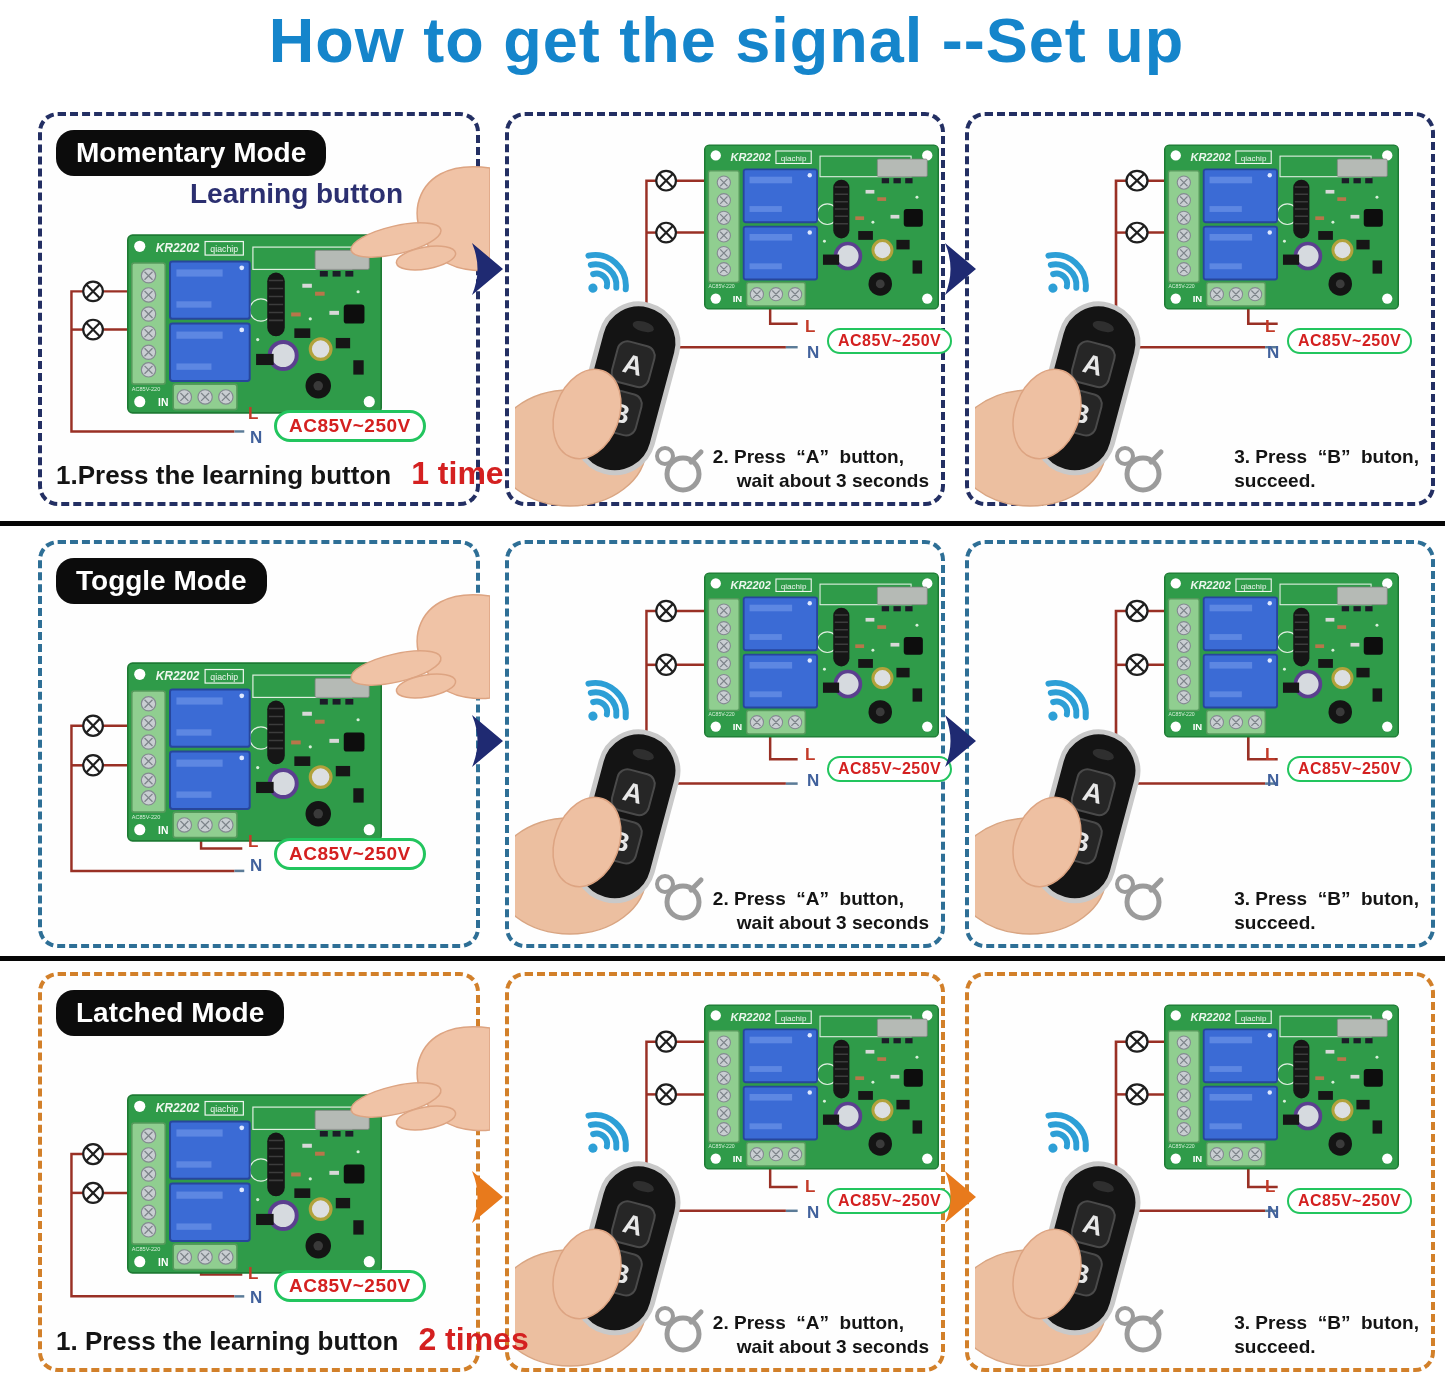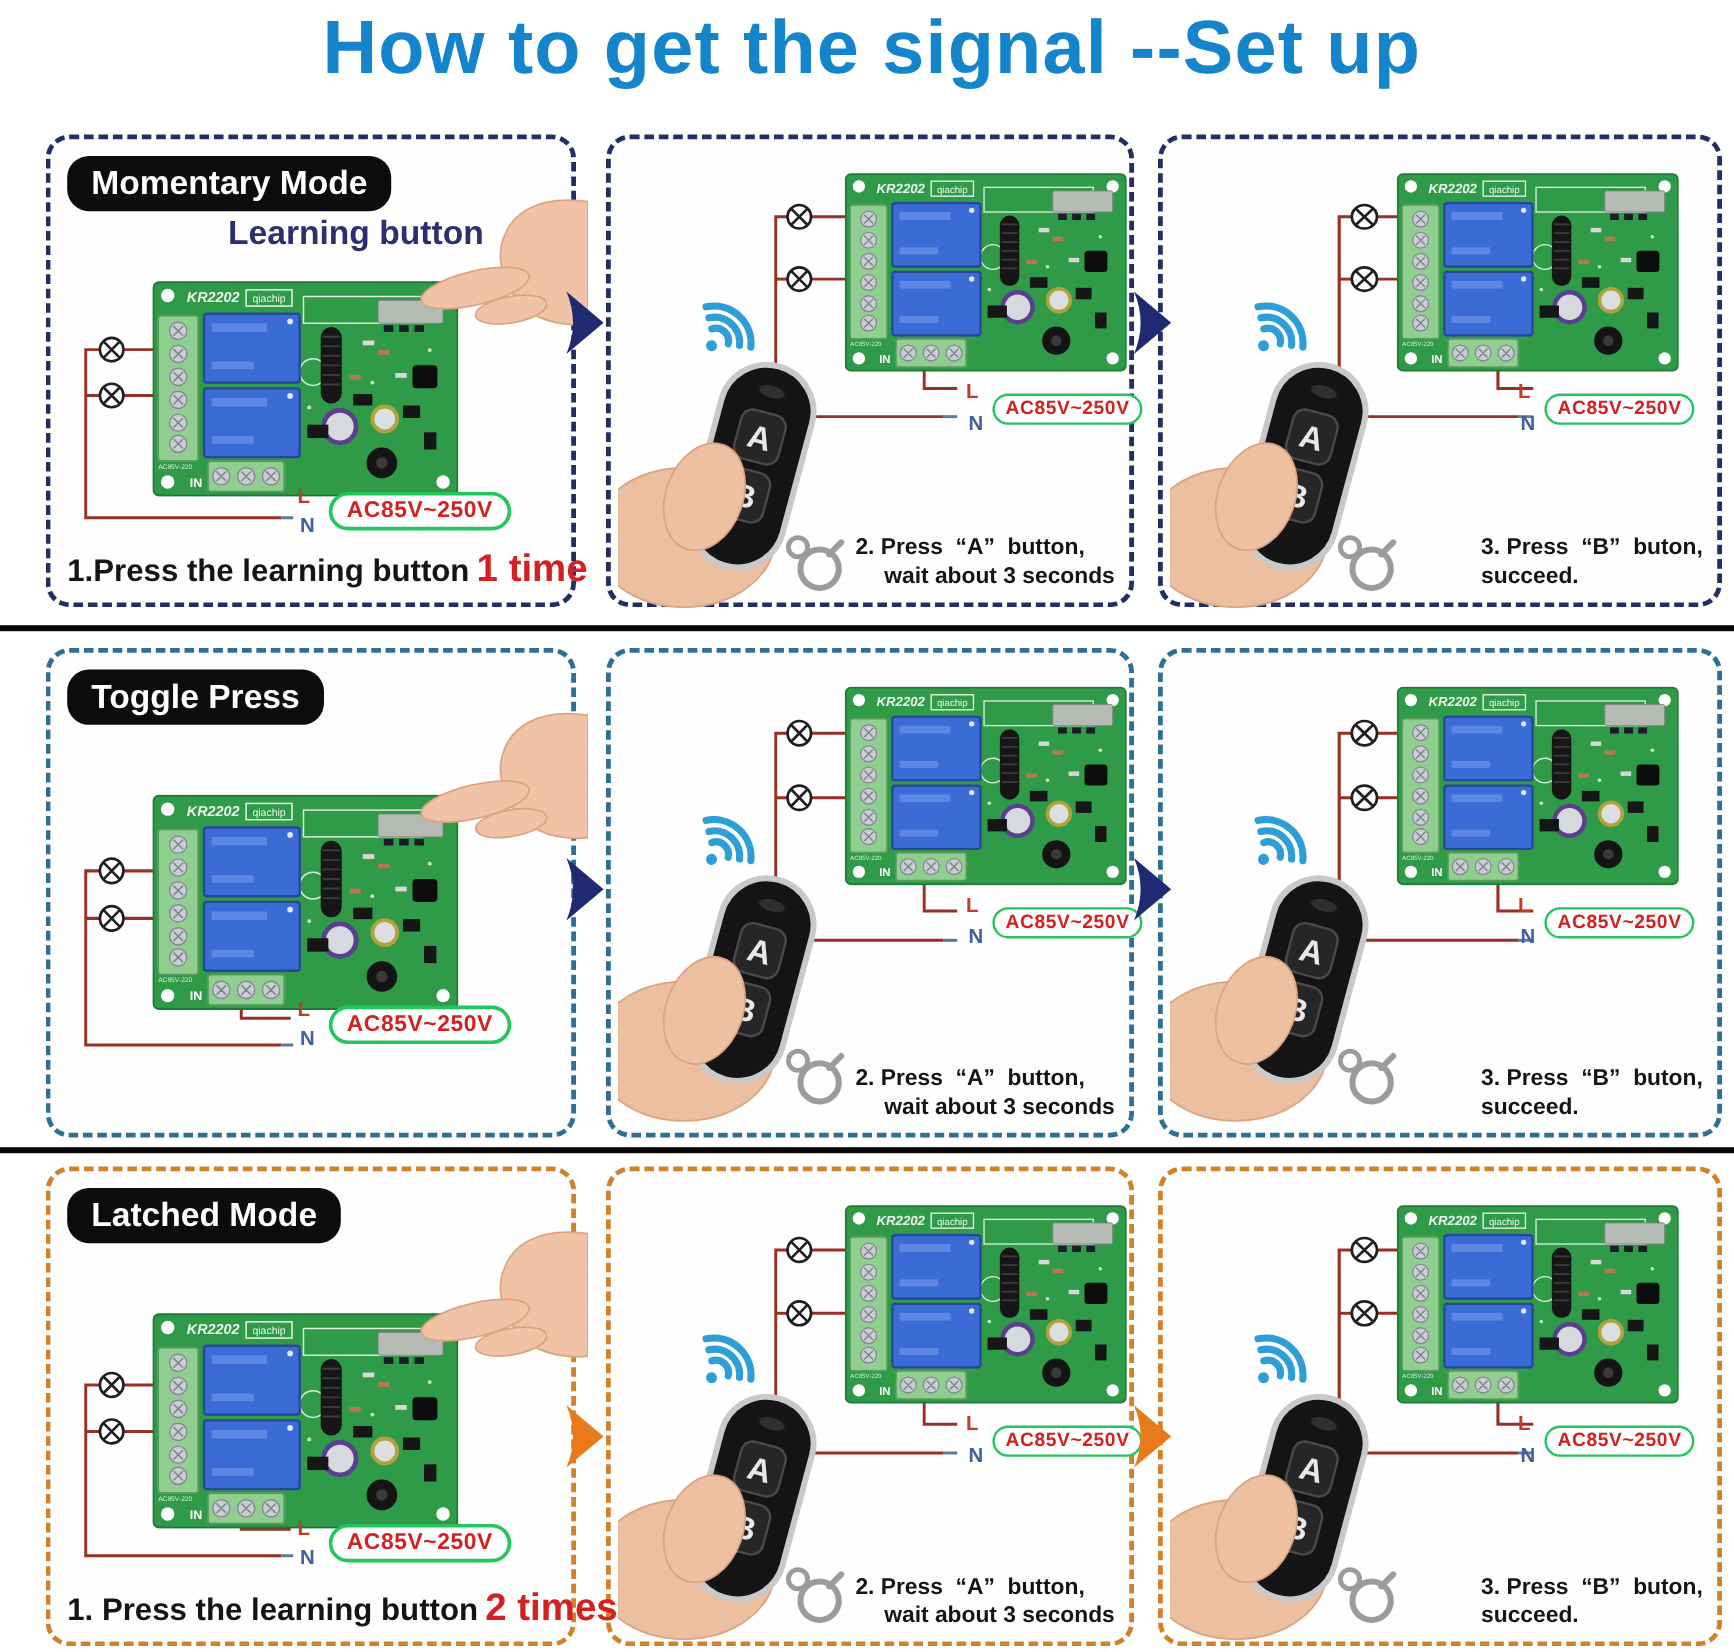--- a/index.html
+++ b/index.html
@@ -35,21 +35,21 @@
   .posA-ac{left:232px;top:294px;font-size:19px;padding:2px 12px;}
 
   .posB-board{left:195px;top:28px;width:235px;height:166px;z-index:2;}
   .posB-wifi{left:56px;top:126px;width:70px;height:66px;z-index:3;}
   .posB-remote{left:6px;top:180px;width:238px;height:212px;z-index:3;}
   .posB-L{left:296px;top:201px}.posB-N{left:298px;top:227px}
   .posB-ac{left:318px;top:212px;font-size:16px;padding:2px 9px;border-width:2.5px;}
 
   .capA{position:absolute;left:14px;bottom:10px;font-size:26px;font-weight:600;color:#141414;
         white-space:nowrap;z-index:6;}
-  .capA .hl{color:var(--accent_red,#d42020);font-size:32px;font-weight:800;margin-left:6px;}
+  .capA .hl{color:var(--accent_red,#d42020);font-size:32px;font-weight:800;margin-left:20px;}
   .capB{position:absolute;right:12px;bottom:8px;font-size:19px;font-weight:600;color:#141414;
         line-height:1.3;white-space:nowrap;z-index:6;}
   .capB .ind{padding-left:24px;}
 
   .divider{position:absolute;left:0;width:1445px;height:5px;background:#060606;}
   .d1{top:521px}.d2{top:956px}
 
   .arrow{position:absolute;width:38px;height:58px;z-index:8;}
   .a-navy{color:var(--arrow_navy,#1f2a72)} .a-orange{color:var(--arrow_orange,#e87a1c)}
   .ax1{left:468px}.ax2{left:941px}
@@ -494,21 +494,21 @@
 </div>
     <div class="slot posA-hand">
   <svg viewBox="0 0 160 132">
     <g fill="#f0c3a6" stroke="#dda482" stroke-width="1.5">
       <path d="M160,6 C118,0 94,16 88,42 C84,62 94,84 112,98 C132,112 160,108 160,108 Z"></path>
       <ellipse cx="66" cy="78" rx="46" ry="14" transform="rotate(-13 66 78)"></ellipse>
       <ellipse cx="96" cy="96" rx="30" ry="11" transform="rotate(-10 96 96)"></ellipse>
     </g>
   </svg>
 </div>
-    <div class="mode-pill">Toggle Press</div>
+    <div class="mode-pill">Toggle Mode</div>
     <span class="lblL posA-L">L</span>
     <span class="lblN posA-N">N</span>
     <span class="acoval posA-ac">AC85V~250V</span>
   </section>
 
   <section class="panel r2 c2 b-steel">
     <div class="slot fill">
   <svg viewBox="0 0 440 394" preserveAspectRatio="none">
     <g stroke="#993025" stroke-width="2.5" fill="none">
       <path d="M170,66 H210"></path>

